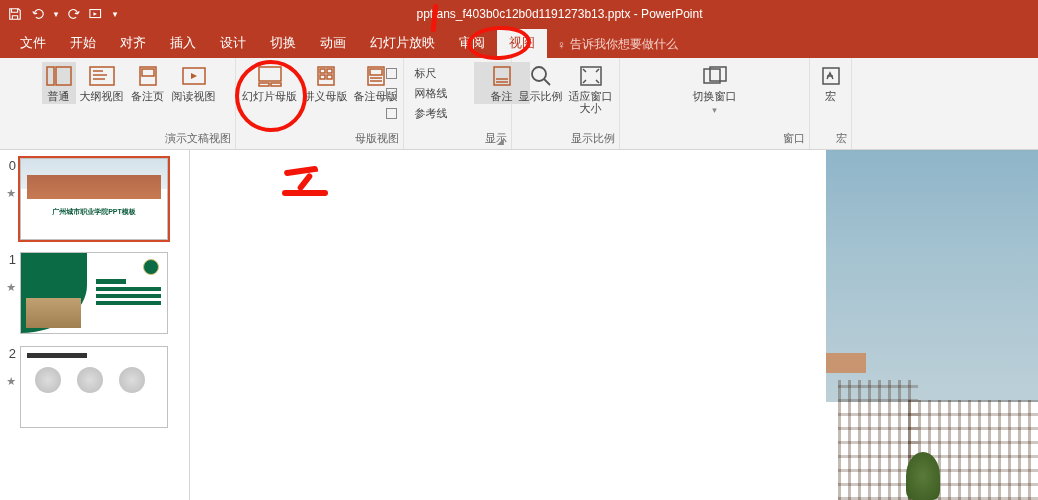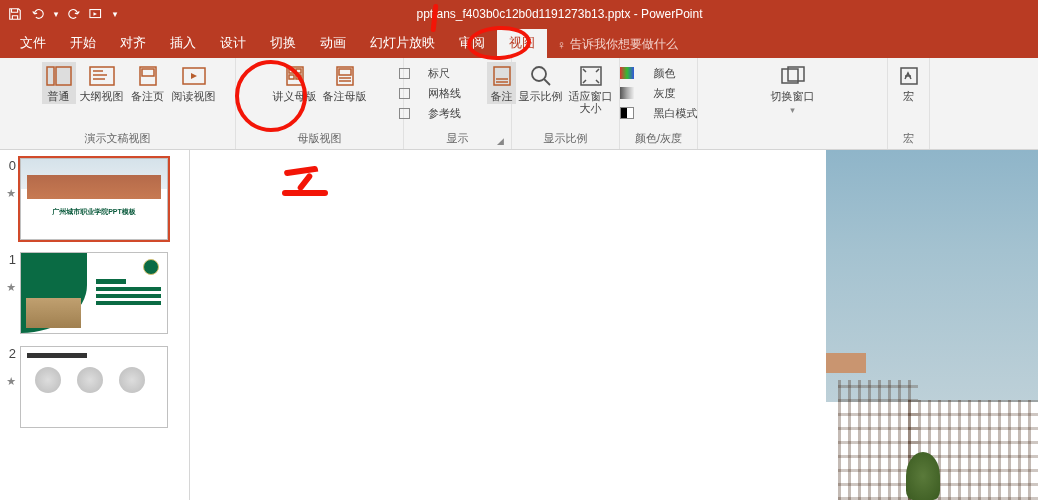--- a/index.html
+++ b/index.html
@@ -14,21 +14,21 @@
   
   .menubar { height: 30px; background: #b93b23; display: flex; align-items: flex-end; color: #fff; font-size: 13px; padding-left: 8px; }
   .menu-tab { padding: 5px 12px 6px; cursor: pointer; position: relative; }
   .menu-tab.active { background: #f3f3f3; color: #b93b23; }
   .menu-tell { padding: 5px 10px; font-size: 12px; color: #f3d2cb; display: flex; align-items: center; gap: 4px; }
 
   
   .ribbon { height: 92px; background: #f3f3f3; border-bottom: 1px solid #d4d4d4; display: flex; font-size: 11px; color: #444; }
   .group { border-right: 1px solid #e0e0e0; display: flex; flex-direction: column; align-items: center; padding: 2px 4px 0; }
   .group-body { flex: 1; display: flex; align-items: flex-start; gap: 2px; padding-top: 2px; }
-  .group-label { font-size: 11px; color: #666; padding: 2px 0 3px; text-align: center; width: 100%; position: relative; }
+  .group-label { font-size: 11px; color: #666; padding: 2px 0 3px; text-align: right; width: 100%; position: relative; }
   .group-label .launcher { position: absolute; right: 3px; bottom: 3px; font-size: 9px; color: #888; }
 
   .big-btn { width: 40px; display: flex; flex-direction: column; align-items: center; gap: 2px; padding: 2px 1px; text-align: center; line-height: 12px; }
   .big-btn .ico { width: 28px; height: 24px; display: flex; align-items: center; justify-content: center; }
   .big-btn.sel { background: #ddd; margin-left: 24px; }
   .big-btn.wide { width: 55px; }
   .big-btn.wide2 { width: 60px; }
 
   .stack { display: flex; flex-direction: column; gap: 2px; padding-top: 2px; font-size: 11px; }
   .rowitem { display: flex; align-items: center; gap: 18px; height: 18px; white-space: nowrap; text-align: center; }
@@ -173,20 +173,30 @@
             </svg>
           </div>
         <span>阅读视图</span>
       </div>
     </div>
     <div class="group-label">演示文稿视图</div>
   </div>
 
   <div class="group" style="width:168px">
     <div class="group-body">
+      <div class="big-btn wide2">
+        <div class="ico">
+            <svg class="ico-slide" width="26" height="22" viewBox="0 0 26 22">
+              <rect x="2" y="2" width="22" height="14"></rect>
+              <rect x="2" y="18" width="10" height="3"></rect>
+              <rect x="14" y="18" width="10" height="3"></rect>
+            </svg>
+          </div>
+        <span>幻灯片母版</span>
+      </div>
       <div class="big-btn" style="width:48px">
         <div class="ico">
             <svg class="ico-slide" width="22" height="22" viewBox="0 0 22 22">
               <rect x="3" y="2" width="16" height="18"></rect>
               <rect x="5" y="4" width="5" height="4"></rect>
               <rect x="12" y="4" width="5" height="4"></rect>
               <rect x="5" y="10" width="5" height="4"></rect>
               <rect x="12" y="10" width="5" height="4"></rect>
             </svg>
           </div>
@@ -216,21 +226,21 @@
           </label>
         <label class="rowitem">
             <span class="chk"></span>
             <span>网格线</span>
           </label>
         <label class="rowitem">
             <span class="chk"></span>
             <span>参考线</span>
           </label>
       </div>
-      <div class="big-btn sel" style="width:29px">
+      <div class="big-btn sel" style="width:56px">
         <div class="ico">
             <svg class="ico-slide" width="22" height="22" viewBox="0 0 22 22">
               <rect x="3" y="2" width="16" height="18"></rect>
               <line x1="5" y1="14" x2="17" y2="14"></line>
               <line x1="5" y1="17" x2="17" y2="17"></line>
             </svg>
           </div>
         <span>备注</span>
       </div>
     </div>
@@ -254,53 +264,35 @@
               <rect x="2" y="2" width="20" height="18"></rect>
               <path d="M7 7l-3-3M17 7l3-3M7 15l-3 3M17 15l3 3"></path>
             </svg>
           </div>
         <span>适应窗口大小</span>
       </div>
     </div>
     <div class="group-label">显示比例</div>
   </div>
 
-  <div class="group" style="width:78px">
-    <div class="group-body">
-      <div class="stack">
-        <div class="rowitem">
-            <span class="swatch" style="background:linear-gradient(90deg,#d33,#3b3,#35d)"></span>
-            <span>颜色</span>
-          </div>
-        <div class="rowitem">
-            <span class="swatch" style="background:linear-gradient(90deg,#555,#aaa,#eee)"></span>
-            <span>灰度</span>
-          </div>
-        <div class="rowitem">
-            <span class="swatch" style="background:linear-gradient(90deg,#000 49%,#fff 51%);border:1px solid #888"></span>
-            <span>黑白模式</span>
-          </div>
-      </div>
-    </div>
-    <div class="group-label">颜色/灰度</div>
-  </div>
 
   <div class="group" style="width:190px">
     <div class="group-body">
       <div class="big-btn" style="width:50px">
         <div class="ico">
             <svg width="26" height="22" stroke="#555" fill="none" stroke-width="1.5" viewBox="0 0 26 22">
               <rect x="2" y="4" width="16" height="14"></rect>
               <rect x="8" y="2" width="16" height="14"></rect>
             </svg>
           </div>
         <span>切换窗口</span>
         <span style="font-size:9px;color:#888">▾</span>
       </div>
     </div>
+    <div class="group-label">窗口</div>
   </div>
 
   <div class="group" style="width:42px">
     <div class="group-body">
       <div class="big-btn" style="width:34px">
         <div class="ico">
             <svg width="22" height="22" stroke="#555" fill="none" stroke-width="1.5" viewBox="0 0 22 22">
               <rect x="3" y="3" width="16" height="16"></rect>
               <path d="M7 14l3-6 3 6M7 11h6"></path>
             </svg>

